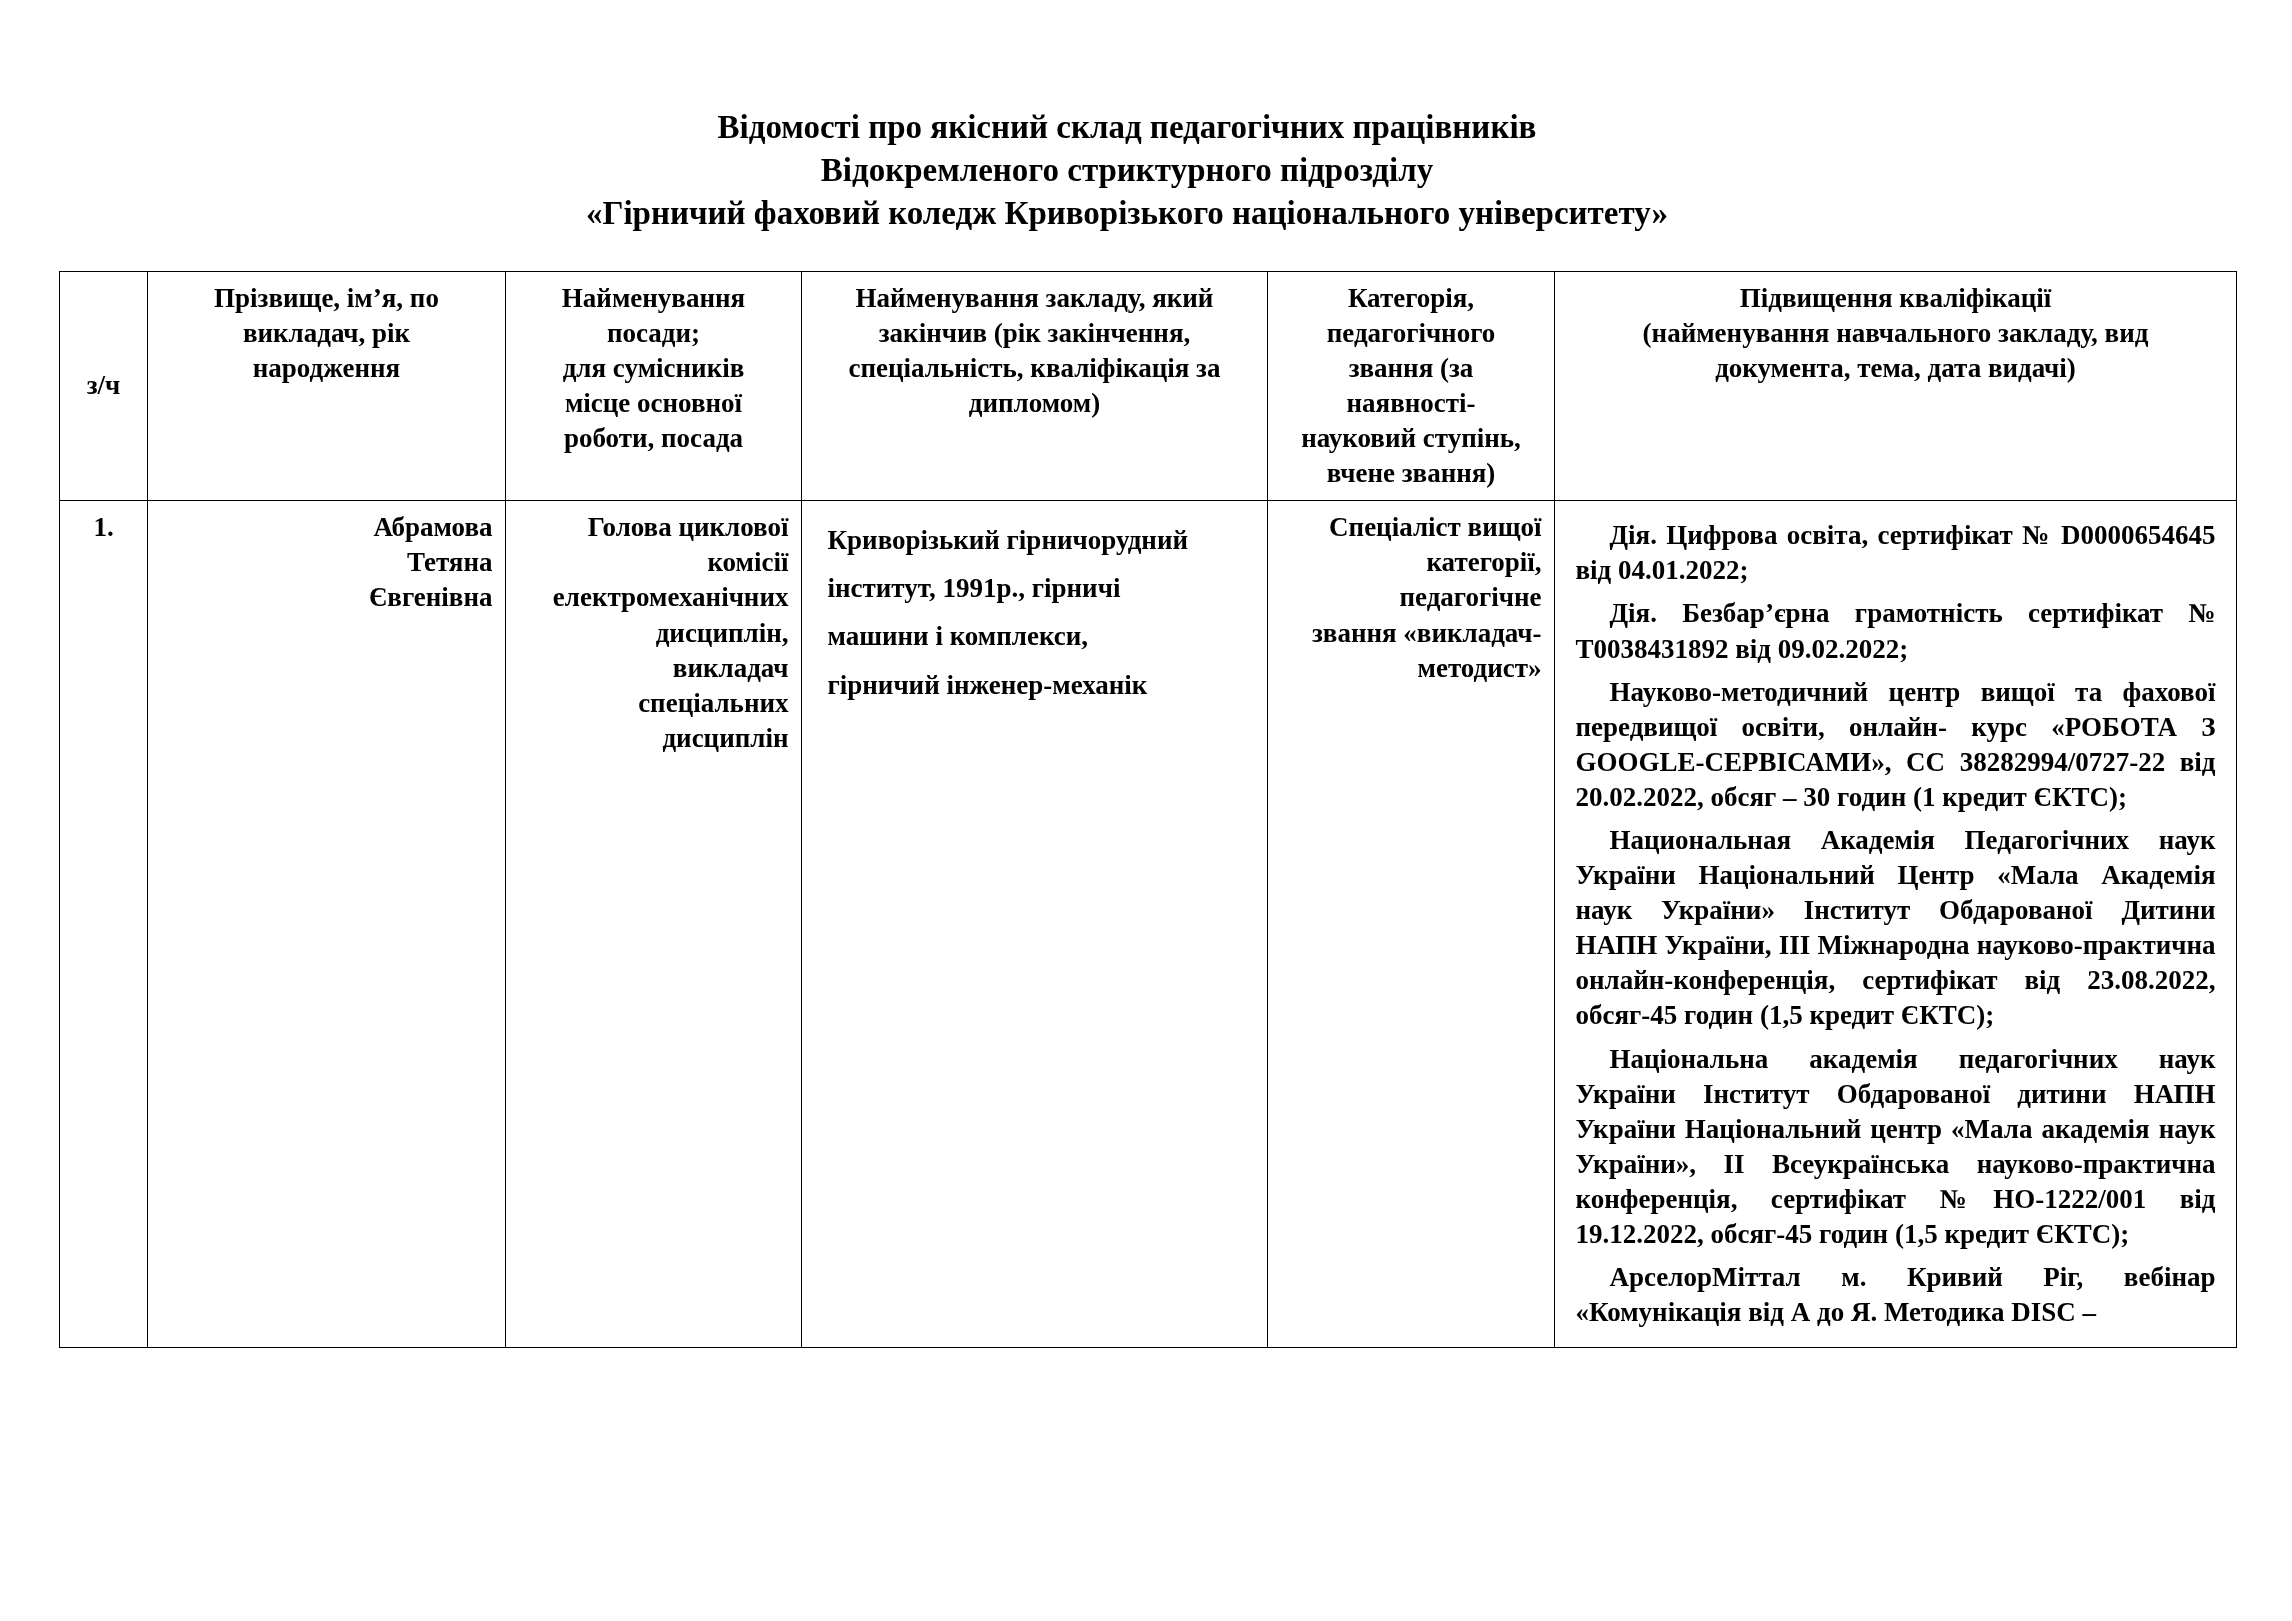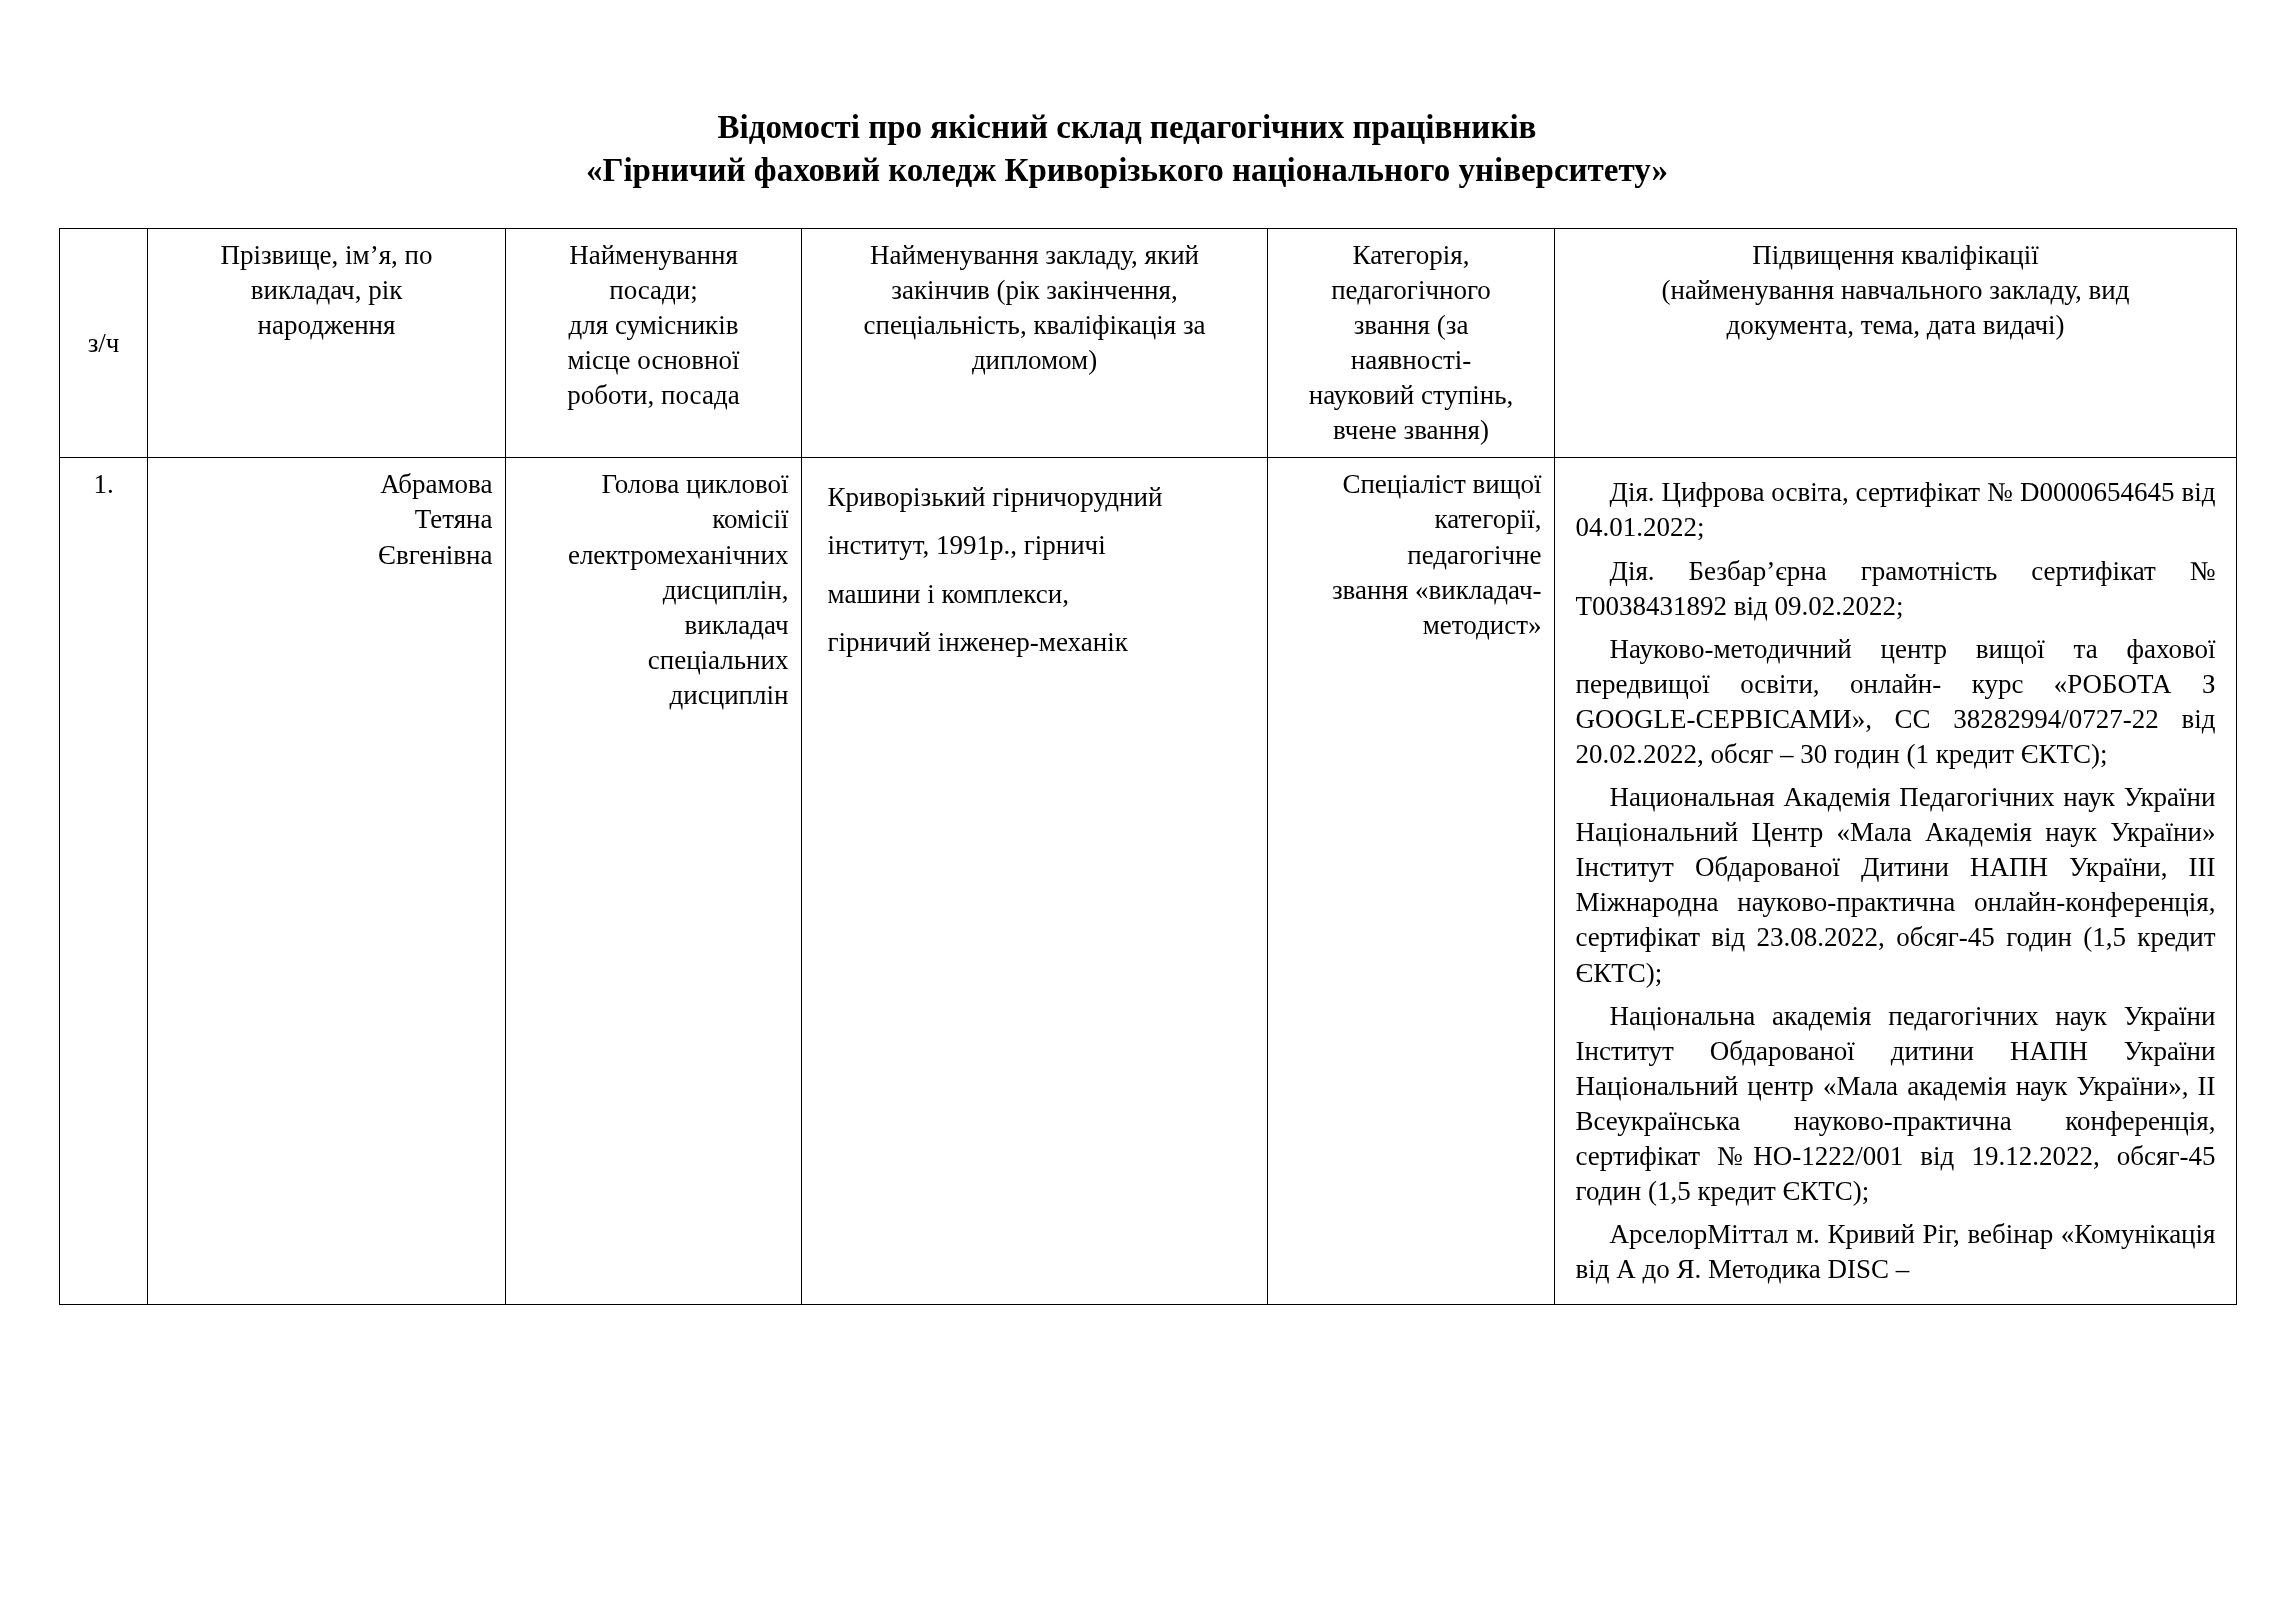--- a/index.html
+++ b/index.html
@@ -36,21 +36,21 @@
     width: 2176px;
     margin: 0 auto;
   }
   table.main-table td,
   table.main-table th {
     border: 1.8px solid #000000;
     vertical-align: top;
     padding: 9px 12.5px 9px 12.5px;
     font-size: 27px;
     line-height: 1.30;
-    font-weight: normal;
+    font-weight: bold;
   }
   
   col.c0 { width: 88px; }
   col.c1 { width: 358px; }
   col.c2 { width: 296px; }
   col.c3 { width: 466px; }
   col.c4 { width: 287px; }
   col.c5 { width: 682px; }
 
   thead td {
@@ -88,20 +88,21 @@
     text-align: left;
   }
 </style>
 </head>
 <body>
 
 <div class="page">
 
   <div class="doc-title">
     <span class="line">Відомості про якісний склад педагогічних працівників</span>
+    <span class="line">Відокремленого стриктурного підрозділу</span>
     <span class="line">«Гірничий фаховий коледж Криворізького національного університету»</span>
   </div>
 
   <table class="main-table">
     <colgroup>
       <col class="c0">
         <col class="c1">
         <col class="c2">
         <col class="c3">
         <col class="c4">

